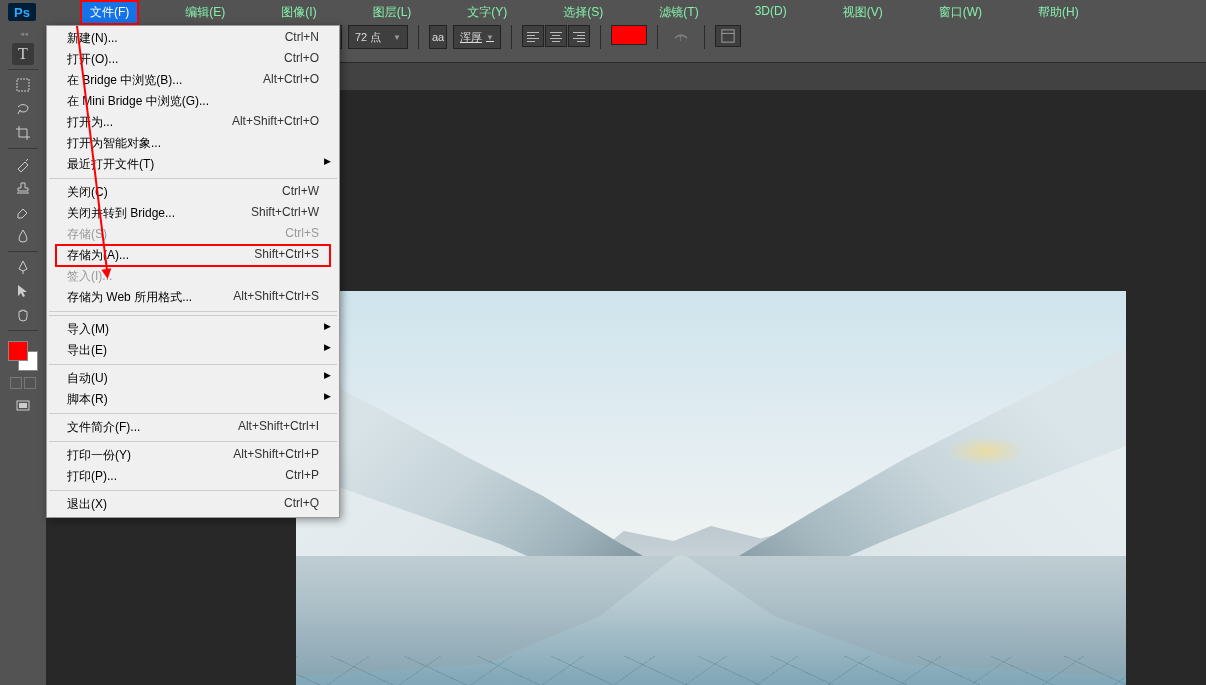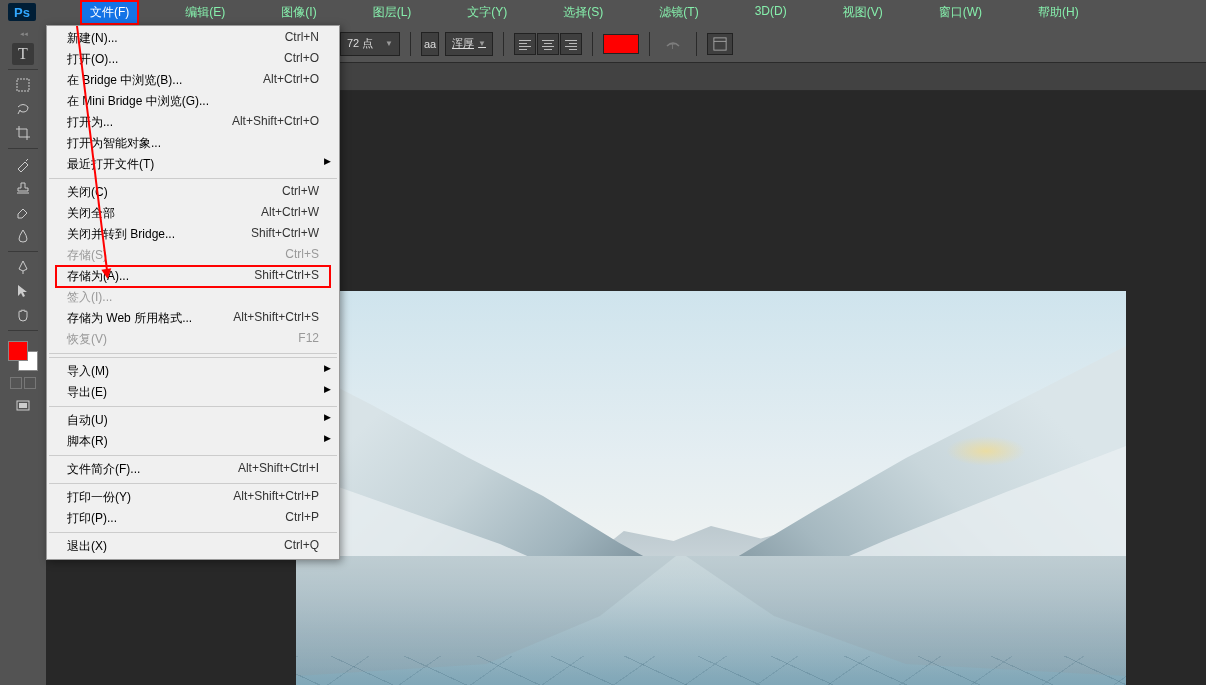--- a/index.html
+++ b/index.html
@@ -3,21 +3,21 @@
 <meta charset="utf-8">
 <style>
 * { margin: 0; padding: 0; box-sizing: border-box; font-family: "Microsoft YaHei", Arial, sans-serif; }
 body { background: #535353; width: 1206px; height: 685px; overflow: hidden; position: relative; }
 
 .menu-bar { height: 25px; background: #535353; display: flex; align-items: flex-start; padding-left: 44px; position: relative; z-index: 100; gap: 36px; }
 .ps-logo { position: absolute; left: 8px; top: 3px; width: 28px; height: 18px; background: #001e36; display: flex; align-items: center; justify-content: center; color: #31a8ff; font-weight: bold; font-size: 13px; border-radius: 2px; }
 .menu-item { color: #86efac; font-size: 12px; padding: 4px 10px; cursor: pointer; }
 .menu-item.active { background: #1473e6; color: #fff; border: 2px solid #ff0000; padding: 2px 8px; margin-left: 36px; }
 
-.options-bar { height: 38px; background: #535353; border-bottom: 1px solid #2a2a2a; display: flex; align-items: center; padding-left: 0; gap: 6px; }
+.options-bar { height: 38px; background: #535353; border-bottom: 1px solid #2a2a2a; display: flex; padding-left: 8px; gap: 6px; }
 .tool-indicator { width: 28px; height: 28px; display: flex; align-items: center; justify-content: center; color: #e0e0e0; font-size: 20px; font-family: serif; }
 .opt-control { height: 24px; background: #3f3f3f; border: 1px solid #222; color: #ddd; font-size: 11px; display: flex; align-items: center; padding: 0 6px; }
 .opt-select { width: 140px; justify-content: space-between; }
 .opt-size { width: 60px; justify-content: space-between; }
 .opt-aa { width: 18px; justify-content: center; }
 .opt-weight { width: 48px; justify-content: space-between; text-decoration: underline; }
 .align-group { display: flex; gap: 1px; }
 .align-btn { width: 22px; height: 22px; background: #3f3f3f; border: 1px solid #222; display: flex; align-items: center; justify-content: center; }
 .align-lines { width: 12px; height: 12px; position: relative; }
 .align-lines span { display: block; height: 1px; background: #bbb; margin: 2px 0; }
@@ -286,46 +286,38 @@
     <div class="dd-item">
       <span>最近打开文件(T)</span>
       <span class="submenu-arrow">▶</span>
     </div>
     <div class="dd-sep"></div>
     <div class="dd-item">
       <span>关闭(C)</span>
       <span class="shortcut">Ctrl+W</span>
     </div>
     <div class="dd-item">
-      <span>关闭全部</span>
-      <span class="shortcut">Alt+Ctrl+W</span>
-    </div>
-    <div class="dd-item">
       <span>关闭并转到 Bridge...</span>
       <span class="shortcut">Shift+Ctrl+W</span>
     </div>
     <div class="dd-item disabled">
       <span>存储(S)</span>
       <span class="shortcut">Ctrl+S</span>
     </div>
     <div class="dd-item highlighted">
       <span>存储为(A)...</span>
       <span class="shortcut">Shift+Ctrl+S</span>
     </div>
     <div class="dd-item disabled">
       <span>签入(I)...</span>
     </div>
     <div class="dd-item">
       <span>存储为 Web 所用格式...</span>
       <span class="shortcut">Alt+Shift+Ctrl+S</span>
     </div>
-    <div class="dd-item disabled">
-      <span>恢复(V)</span>
-      <span class="shortcut">F12</span>
-    </div>
     <div class="dd-sep"></div>
     <div class="dd-sep"></div>
     <div class="dd-item">
       <span>导入(M)</span>
       <span class="submenu-arrow">▶</span>
     </div>
     <div class="dd-item">
       <span>导出(E)</span>
       <span class="submenu-arrow">▶</span>
     </div>

